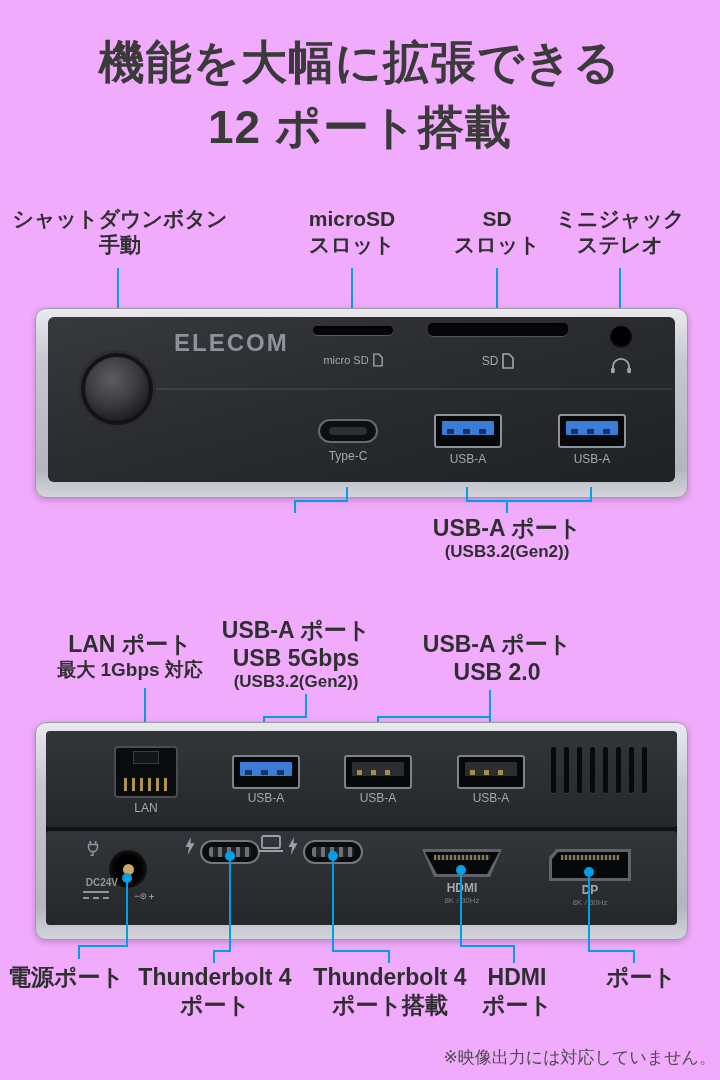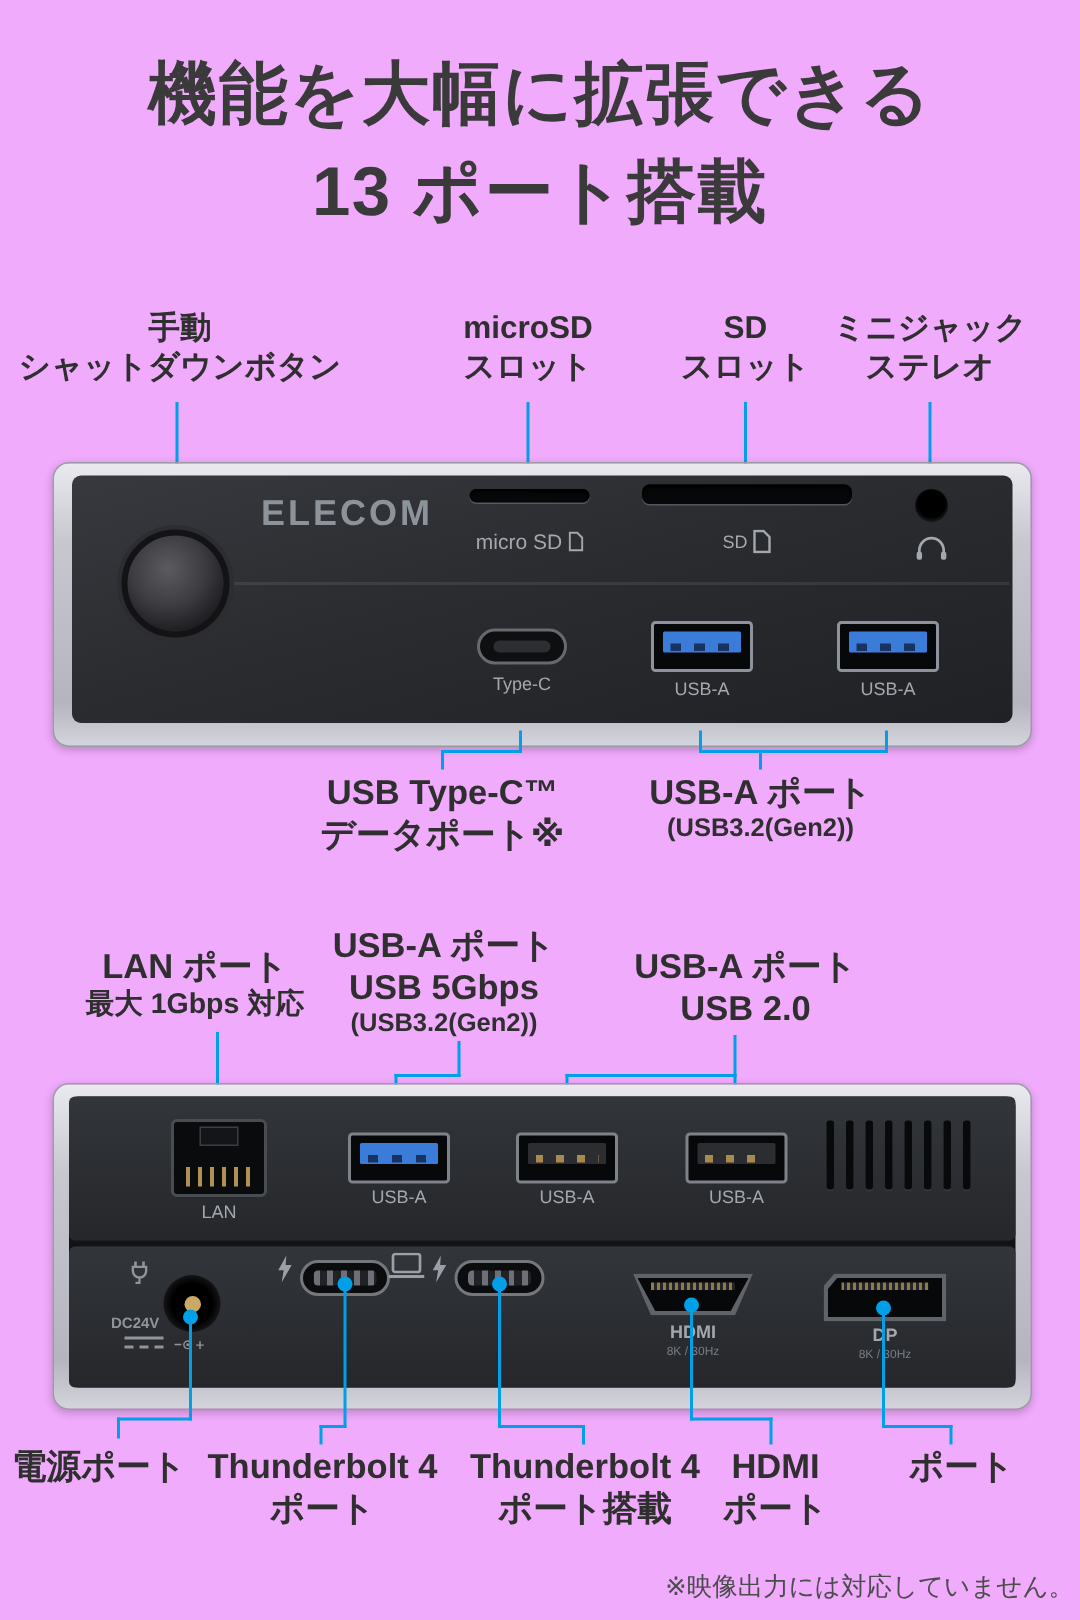--- a/index.html
+++ b/index.html
@@ -60,36 +60,36 @@
         clip-path:polygon(0 0,100% 0,85% 100%,15% 100%)}
   .hdmi .in{position:absolute;left:3px;right:3px;top:3px;bottom:3px;background:#070809;
             clip-path:polygon(0 0,100% 0,84% 100%,16% 100%)}
   .hdmi .pins,.dpp .pins{position:absolute;left:12px;right:12px;top:6px;height:5px;
         background:repeating-linear-gradient(90deg,#8f7a49 0 2px,#232327 2px 4px)}
   .dpp{position:absolute;width:82px;height:32px;background:#606369;
        clip-path:polygon(9% 0,100% 0,100% 100%,0 100%,0 26%)}
   .dpp .in{position:absolute;left:3px;right:3px;top:3px;bottom:3px;background:#070809;
            clip-path:polygon(8% 0,100% 0,100% 100%,0 100%,0 28%)}
   .pwrsym{position:absolute;width:26px;height:8px;border-top:2px solid #8f959c;border-bottom:2px dashed #8f959c}
-  .tinytxt{position:absolute;color:#8f959c;font-size:10px;font-weight:700;text-align:left}
+  .tinytxt{position:absolute;color:#8f959c;font-size:10px;font-weight:700;text-align:right}
   .footnote{position:absolute;right:4px;top:1046px;font-size:17px;color:var(--footnote)}
 </style>
 </head>
 <body>
 
 <div class="page">
 
   <div class="title">
     <div>機能を大幅に拡張できる</div>
-    <div>13 ポート搭載</div>
+    <div>12 ポート搭載</div>
   </div>
 
   <div class="callout s21" style="left:120px;top:206px">
+    <div>シャットダウンボタン</div>
     <div>手動</div>
-    <div>シャットダウンボタン</div>
   </div>
   <div class="callout s21" style="left:352px;top:206px">
     <div>microSD</div>
     <div>スロット</div>
   </div>
   <div class="callout s21" style="left:497px;top:206px">
     <div>SD</div>
     <div>スロット</div>
   </div>
   <div class="callout s21" style="left:620px;top:206px">
@@ -107,21 +107,21 @@
   <i class="dot" style="left:615px;top:329px"></i>
 
   <div class="frame" style="left:35px;top:308px;width:653px;height:190px">
     <div class="face" style="left:12px;right:12px;top:8px;bottom:15px"></div>
     <div class="seam" style="left:120px;right:14px;top:79px"></div>
     <div class="knob" style="left:45px;top:44px"></div>
     <div class="logo" style="left:138px;top:20px">ELECOM</div>
 
     <div class="slot" style="left:277px;top:17px;width:80px;height:9px"></div>
     <div class="devcap caprow" style="left:267px;top:44px;width:100px">
-      <span style="font-size:14px">micro SD</span>
+      <span style="font-size:11px">micro SD</span>
       <svg width="10" height="14" viewBox="0 0 12 16">
           <path d="M1 1 h6 l4 4 v10 h-10 z" fill="none" stroke="#a3a8af" stroke-width="1.6"></path>
         </svg>
     </div>
 
     <div class="slot" style="left:392px;top:14px;width:140px;height:13px"></div>
     <div class="devcap caprow" style="left:412px;top:44px;width:100px">
       <span style="font-size:12px">SD</span>
       <svg width="12" height="16" viewBox="0 0 12 16">
           <path d="M1 1 h6 l4 4 v10 h-10 z" fill="none" stroke="#a3a8af" stroke-width="1.6"></path>
@@ -149,24 +149,20 @@
   </div>
 
   <i class="ln" style="left:346px;top:487px;width:2px;height:15px"></i>
   <i class="ln" style="left:294px;top:500px;width:54px;height:2px"></i>
   <i class="ln" style="left:294px;top:500px;width:2px;height:13px"></i>
   <i class="ln" style="left:466px;top:487px;width:2px;height:15px"></i>
   <i class="ln" style="left:590px;top:487px;width:2px;height:15px"></i>
   <i class="ln" style="left:466px;top:500px;width:126px;height:2px"></i>
   <i class="ln" style="left:506px;top:500px;width:2px;height:13px"></i>
 
-  <div class="callout s23" style="left:295px;top:514px">
-    <div>USB Type-C™</div>
-    <div>データポート※</div>
-  </div>
   <div class="callout s23" style="left:507px;top:514px">
     <div>USB-A ポート</div>
     <div class="s17">(USB3.2(Gen2))</div>
   </div>
 
   <div class="callout s23" style="left:130px;top:630px">
     <div>LAN ポート</div>
     <div class="s19">最大 1Gbps 対応</div>
   </div>
   <div class="callout s23" style="left:296px;top:616px">

